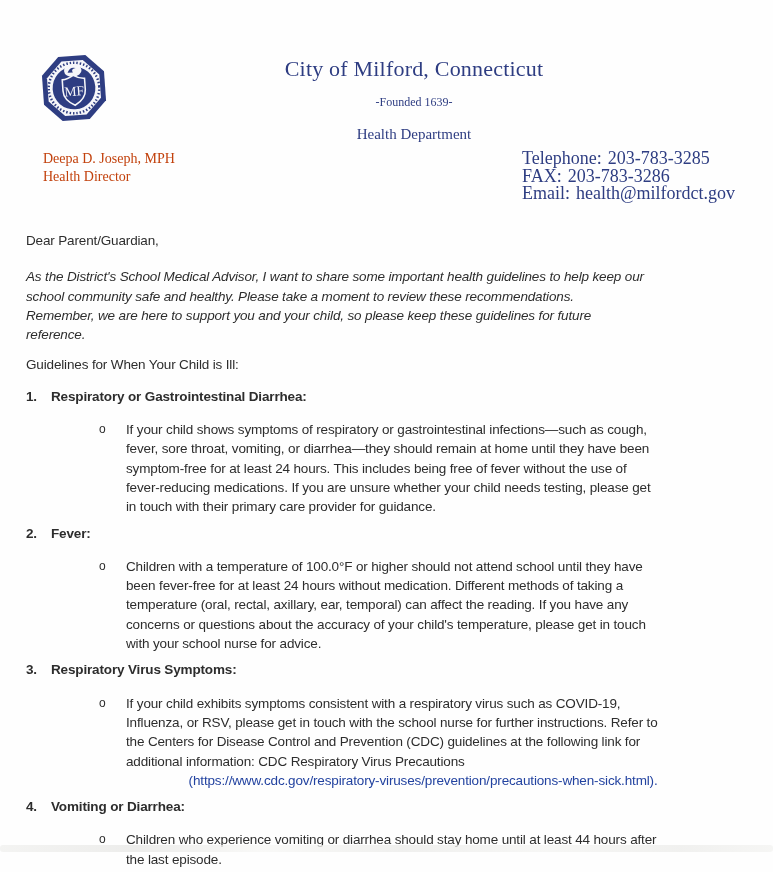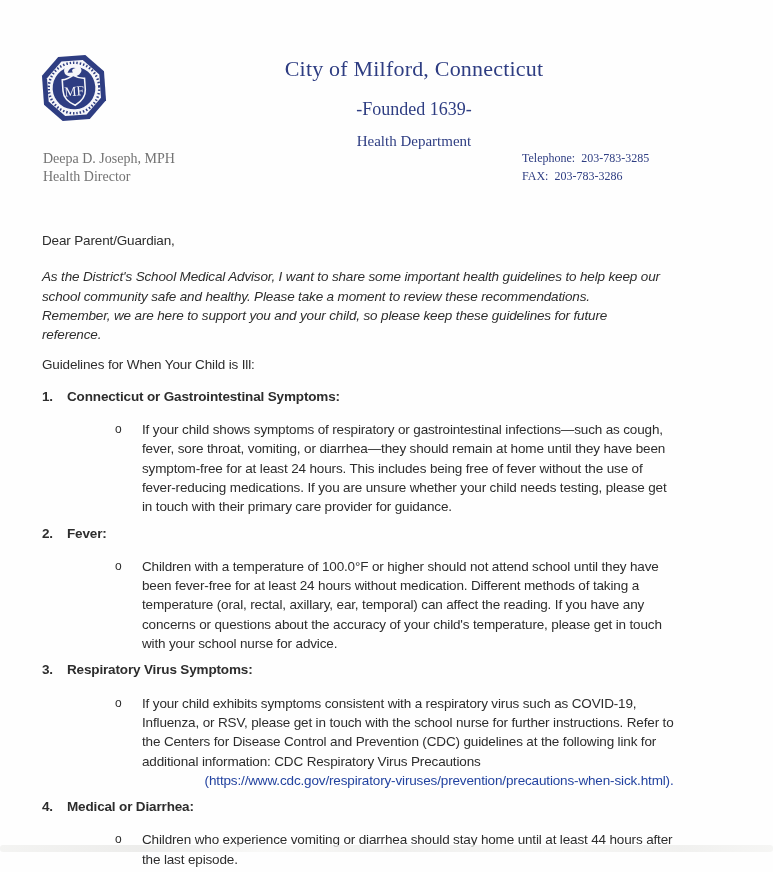--- a/index.html
+++ b/index.html
@@ -12,37 +12,37 @@
     color:#2d2d2d;
   }
   
   .logo{position:absolute;left:40px;top:52px;width:68px;height:72px;}
   .head-center{
     position:absolute;top:56px;left:70px;right:15px;
     text-align:center;color:#2e3d82;
     font-family:"Liberation Serif", serif;
   }
   .head-title{font-size:22px;line-height:25px;letter-spacing:.2px;}
-  .head-founded{font-size:18px;line-height:16px;margin-top:20px;}
+  .head-founded{font-size:12px;line-height:16px;margin-top:13px;}
   .head-dept{font-size:15px;line-height:17px;margin-top:16px;}
   
   .contact-left{
     position:absolute;left:43px;top:150px;
     font-family:"Liberation Serif", serif;
-    font-size:14px;line-height:17.5px;color:#737373;
+    font-size:14px;line-height:17.5px;color:#c2410c;
   }
   .contact-right{
     position:absolute;left:522px;top:150px;
     font-family:"Liberation Serif", serif;
-    font-size:12px;line-height:17.5px;color:#2e3d82;
+    font-size:18px;line-height:17.5px;color:#2e3d82;
   }
   .contact-right .lbl{margin-right:6px;}
   
   .body{
-    position:absolute;left:42px;top:225px;width:715px;
+    position:absolute;left:26px;top:225px;width:715px;
     font-size:13.5px;line-height:19.3px;letter-spacing:-.15px;
     color:#2d2d2d;
   }
   .salutation{margin:6px 0 0 0;}
   .intro{margin:17px 0 5px 0;white-space:pre-line;max-width:700px;font-style:italic;}
   .guidelines-heading{margin:11px 0 0 0;}
   ol.gl{list-style:none;margin:0;padding:0;}
   .gl-head{display:flex;font-weight:bold;}
   .gl-num{width:25px;flex:0 0 25px;}
   .gl-item{margin:0;}
@@ -89,36 +89,37 @@
   </div>
 
   <div class="contact-left">
     <div>Deepa D. Joseph, MPH</div>
     <div>Health Director</div>
   </div>
 
   <div class="contact-right">
     <div><span class="lbl">Telephone:</span><span>203-783-3285</span></div>
     <div><span class="lbl">FAX:</span><span>203-783-3286</span></div>
+    <div><span class="lbl">Email:</span><span>health@milfordct.gov</span></div>
   </div>
 
   <div class="body">
     <p class="salutation">Dear Parent/Guardian,</p>
     <p class="intro">As the District's School Medical Advisor, I want to share some important health guidelines to help keep our
 school community safe and healthy. Please take a moment to review these recommendations.
 Remember, we are here to support you and your child, so please keep these guidelines for future
 reference.</p>
     <p class="guidelines-heading">Guidelines for When Your Child is Ill:</p>
 
     <ol class="gl">
 
       <li class="gl-item">
         <div class="gl-head">
           <span class="gl-num">1.</span>
-          <span class="gl-title">Connecticut or Gastrointestinal Symptoms:</span>
+          <span class="gl-title">Respiratory or Gastrointestinal Diarrhea:</span>
         </div>
         <div class="gl-bullet">
           <span class="bullet-marker">o</span>
           <p class="bullet-text">If your child shows symptoms of respiratory or gastrointestinal infections—such as cough,
 fever, sore throat, vomiting, or diarrhea—they should remain at home until they have been
 symptom-free for at least 24 hours. This includes being free of fever without the use of
 fever-reducing medications. If you are unsure whether your child needs testing, please get
 in touch with their primary care provider for guidance.</p>
         </div>
       </li>
@@ -148,21 +149,21 @@
           <p class="bullet-text"><span>If your child exhibits symptoms consistent with a respiratory virus such as COVID-19,
 Influenza, or RSV, please get in touch with the school nurse for further instructions. Refer to
 the Centers for Disease Control and Prevention (CDC) guidelines at the following link for
 additional information: CDC Respiratory Virus Precautions</span><a class="doc-link">(https://www.cdc.gov/respiratory-viruses/prevention/precautions-when-sick.html).</a></p>
         </div>
       </li>
 
       <li class="gl-item tight">
         <div class="gl-head">
           <span class="gl-num">4.</span>
-          <span class="gl-title">Medical or Diarrhea:</span>
+          <span class="gl-title">Vomiting or Diarrhea:</span>
         </div>
         <div class="gl-bullet">
           <span class="bullet-marker">o</span>
           <p class="bullet-text">Children who experience vomiting or diarrhea should stay home until at least 44 hours after
 the last episode.</p>
         </div>
       </li>
 
     </ol>
   </div>

